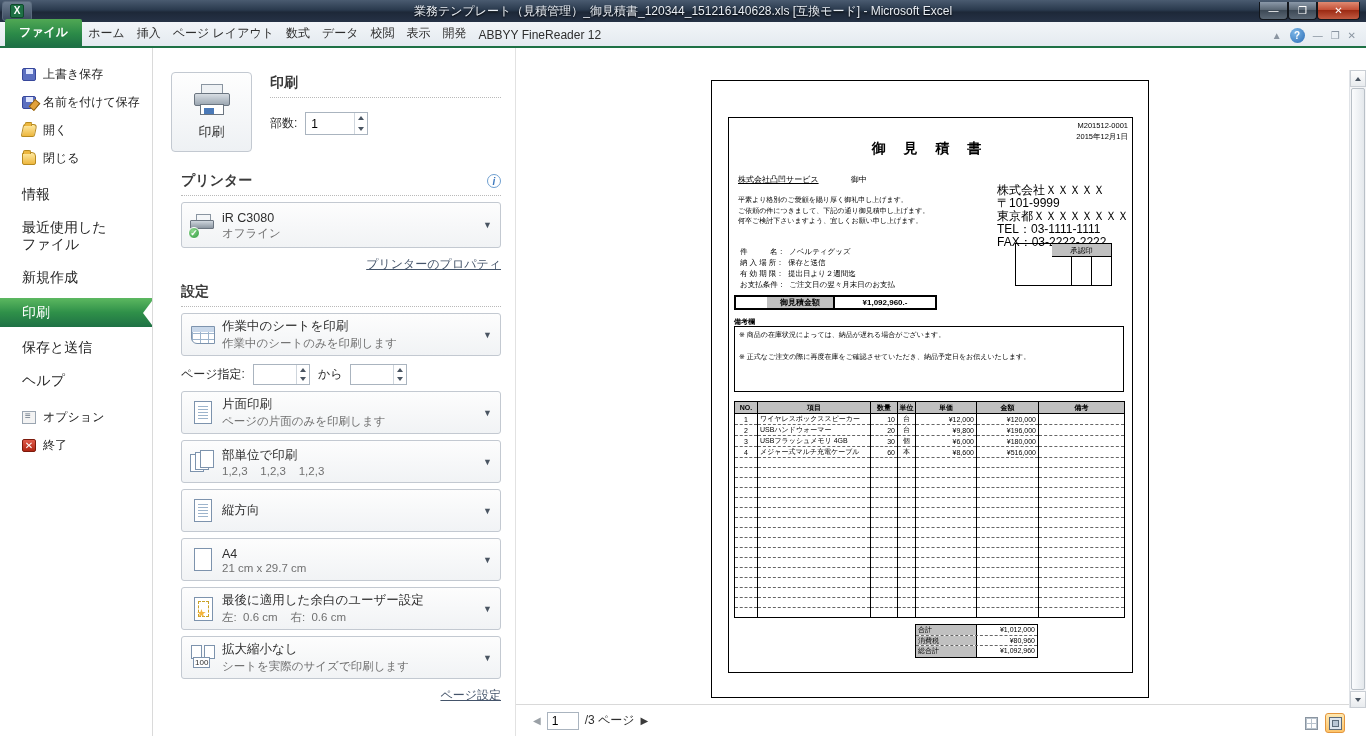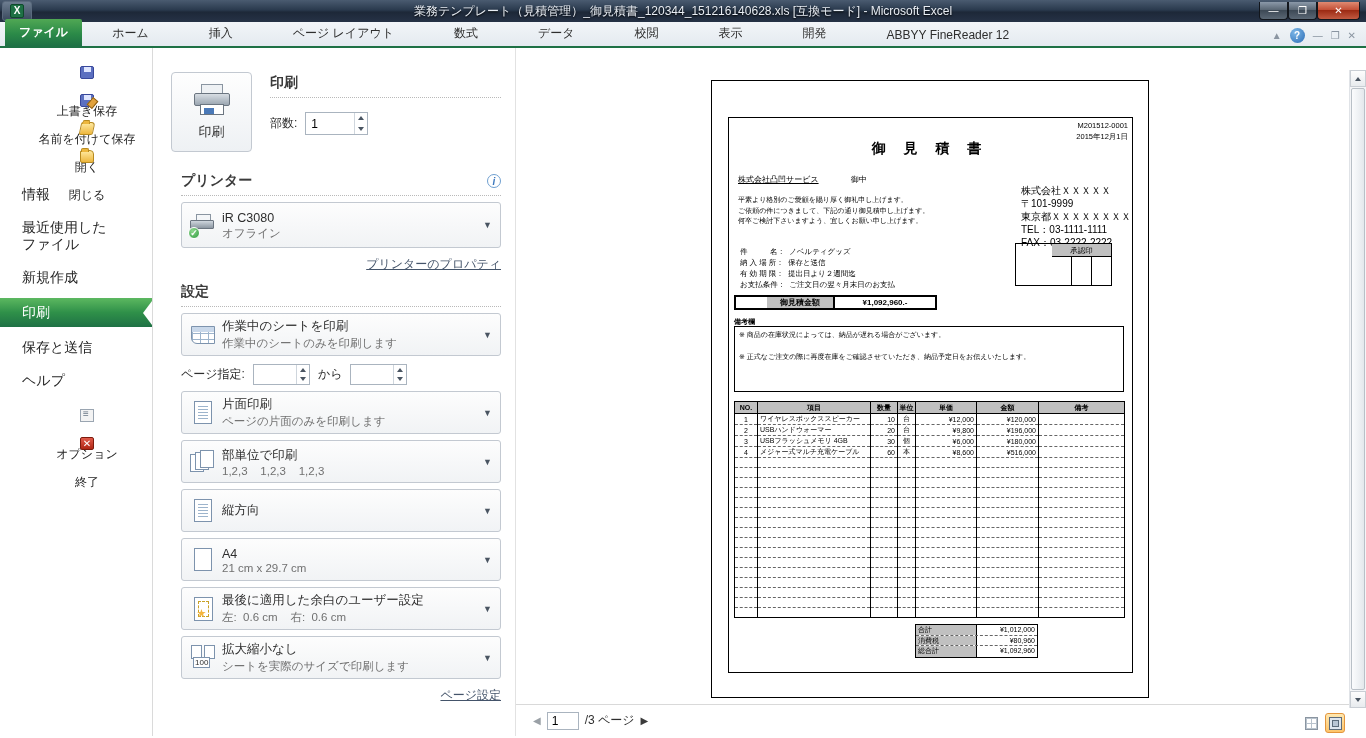--- a/index.html
+++ b/index.html
@@ -17,32 +17,32 @@
     text-shadow:0 1px 2px #000; pointer-events:none; }
   .win-btns { margin-left:auto; display:flex; margin-right:6px; z-index:2; }
   .win-btn { width:29px; height:18px; border:1px solid #12161c; border-top:none; display:flex; align-items:center;
     justify-content:center; color:#fff; font-size:10px; background:linear-gradient(180deg,#8b99a9,#55626f 50%,#3e4a56 50%,#5a6774);
     border-radius:0 0 4px 4px; }
   .win-btn.close { background:linear-gradient(180deg,#e08a72,#c14a31 50%,#9c2b14 50%,#c25a41); width:43px; }
 
   
   .tabrow { height:26px; background:linear-gradient(180deg,#f2f5f8,#e4eaf0); display:flex; align-items:flex-end;
     border-bottom:2px solid #1e7145; position:relative; }
-  .tab { padding:4px 30px 4px; font-size:12px; color:#2e2e2e; }
+  .tab { padding:4px 6px 4px; font-size:12px; color:#2e2e2e; }
   .tab.file { background:linear-gradient(180deg,#50a854,#2b8a48 55%,#1e7145); color:#fff; border-radius:2px 2px 0 0;
     margin-left:5px; padding:5px 14px 5px; font-weight:bold; }
   .tabrow-right { margin-left:auto; display:flex; align-items:center; gap:8px; margin-right:10px; padding-bottom:3px; }
   .mini-ico { font-size:10px; color:#8a95a1; }
   .help-ico { width:15px; height:15px; border-radius:50%; background:radial-gradient(circle at 35% 30%,#7db8e8,#2c6cb5);
     color:#fff; font-size:10px; font-weight:bold; text-align:center; line-height:15px; }
 
   
   .backstage { display:flex; height:688px; }
   .sidebar { width:153px; background:#fff; border-right:1px solid #dadada; padding-top:12px; flex:none; }
-  .sb-cmd { display:flex; align-items:center; gap:24px; padding:6px 0 6px 22px; font-size:12px; color:#262626; height:28px;flex-direction:column; }
+  .sb-cmd { display:flex; align-items:center; gap:7px; padding:6px 0 6px 22px; font-size:12px; color:#262626; height:28px; }
   .sb-nav { font-size:14px; color:#262626; padding:8px 0 8px 22px; line-height:17px; }
   .sb-nav.active { background:linear-gradient(180deg,#5cb860,#2f9049 50%,#1e7145); color:#fff; position:relative;
     padding-top:6px; padding-bottom:6px; margin:4px 0; }
   .sb-arrow { position:absolute; right:0; top:50%; transform:translateY(-50%); width:0; height:0;
     border-top:12px solid transparent; border-bottom:12px solid transparent; border-right:9px solid #fff; }
   .sb-sep { height:6px; }
 
   
   .ic { width:14px; height:13px; position:relative; flex:none; }
   .ic-floppy { background:#5b6fc0; border:1px solid #37479b; border-radius:2px; }
@@ -444,21 +444,21 @@
         <span class="u">株式会社凸凹サービス</span>
         <span style="margin-left:30px">御中</span>
       </div>
 
       <div class="abs" style="top:114px; left:26px; line-height:10.5px">
         <p>平素より格別のご愛顧を賜り厚く御礼申し上げます。</p>
           <p>ご依頼の件につきまして、下記の通り御見積申し上げます。</p>
           <p>何卒ご検討下さいますよう、宜しくお願い申し上げます。</p>
       </div>
 
-      <div class="abs" style="top:103px; left:309px; font-size:10px; line-height:13px">
+      <div class="abs" style="top:103px; left:285px; font-size:12px; line-height:13px">
         <p>株式会社ＸＸＸＸＸ</p>
           <p>〒101-9999</p>
           <p>東京都ＸＸＸＸＸＸＸＸ</p>
         <p>TEL：03-1111-1111</p>
           <p>FAX：03-2222-2222</p>
       </div>
 
       <div class="abs" style="top:165px; left:28px">
         <p class="meta-line"><span>件　　　名</span><span>：  ノベルティグッズ</span></p>
         <p class="meta-line"><span>納 入 場 所</span><span>：  保存と送信</span></p>

